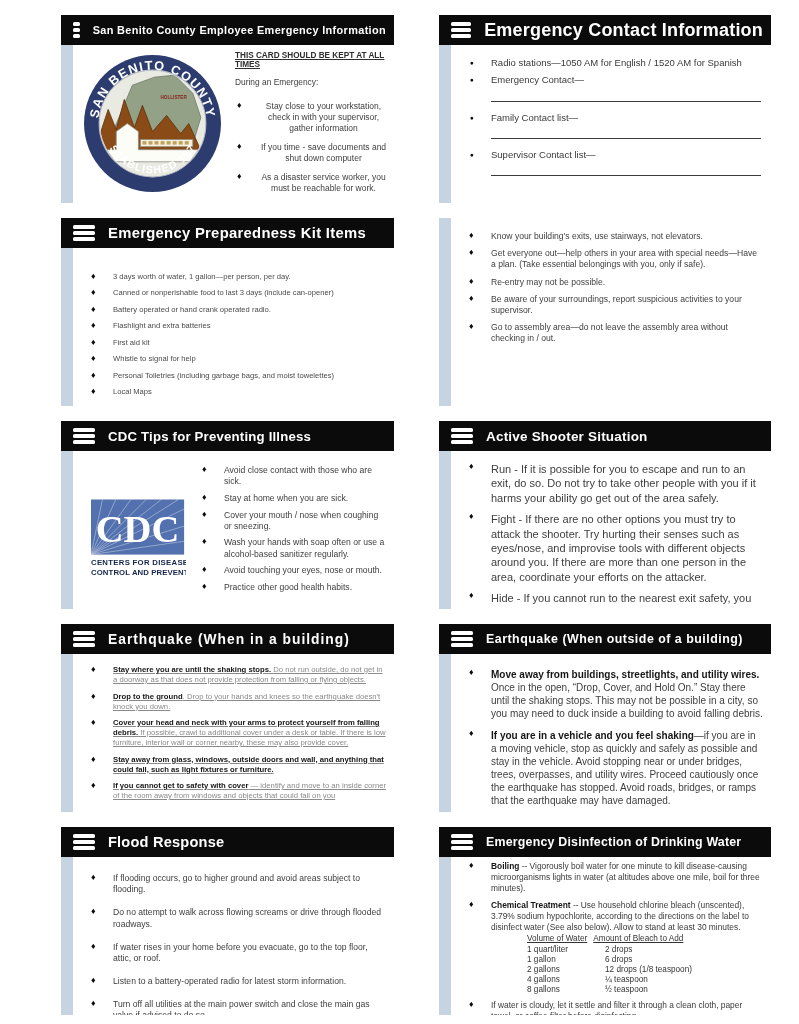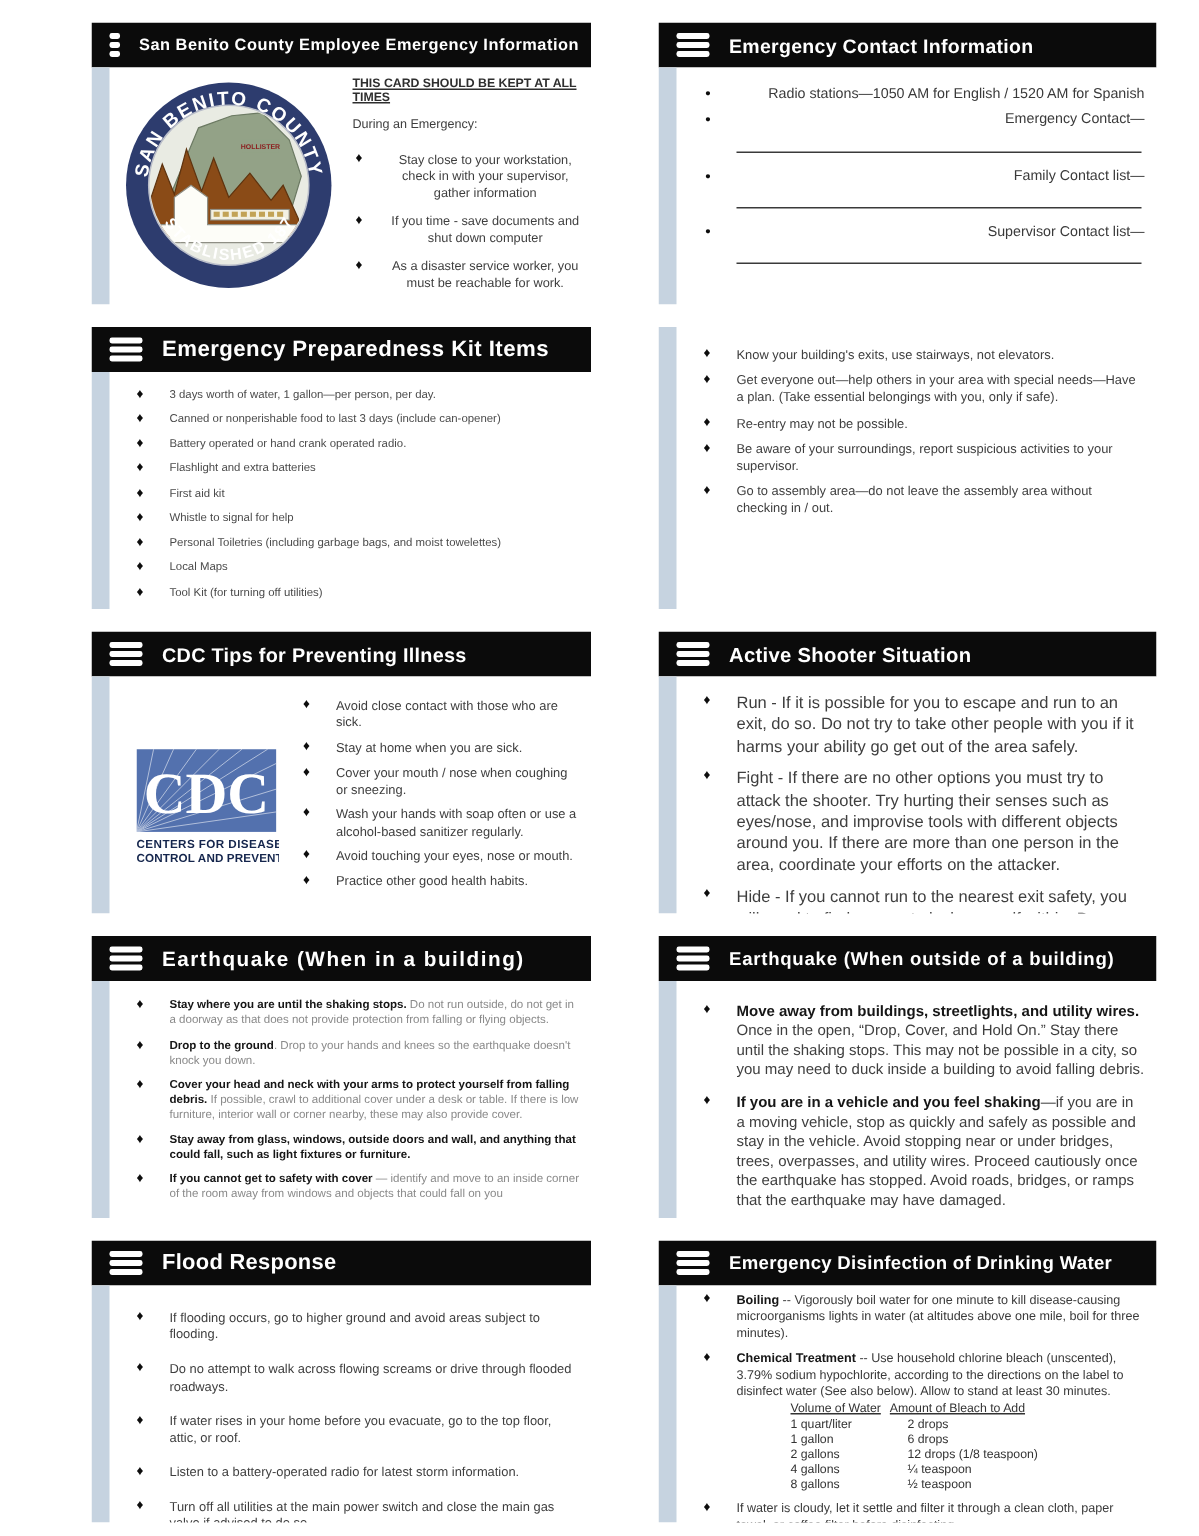--- a/index.html
+++ b/index.html
@@ -26,57 +26,57 @@
   .content { flex:1; padding:9px 8px 2px 16px; color:#3e3e3e; min-width:0; }
 
   ul.blt { list-style:none; margin:0; padding:0; }
   ul.blt li { position:relative; padding-left:24px; line-height:1.3; }
   ul.blt li::before { content:"\2666"; position:absolute; left:2px; top:-1px; font-size:9px; color:#0d0d0d; }
   ul.dot li::before { content:"\25CF"; font-size:6.5px; top:2px; left:3px; }
   b { color:#161616; }
 
   
   .c1 .title { font-size:10.9px; letter-spacing:.35px; }
-  .c2 .title { font-size:13px; }
+  .c2 .title { font-size:18px; }
   .c3 .title { font-size:14.8px; letter-spacing:.3px; }
   .c4 .title { font-size:13.5px; }
   .c5 .title { font-size:13.2px; }
   .c6 .title { font-size:13.5px; }
   .c7 .title { font-size:13.8px; letter-spacing:1px; }
   .c8 .title { font-size:12.4px; letter-spacing:.5px; }
   .c9 .title { font-size:14.6px; }
   .c10 .title { font-size:12.4px; }
 
   .c1 .content { display:flex; gap:12px; padding:6px 6px 2px 9px; font-size:8.5px; }
   .c1 .seal { width:141px; height:141px; flex:0 0 141px; margin-top:2px; }
   .c1 .right-col { flex:1; }
   .keep-notice { font-size:8.2px; font-weight:bold; text-decoration:underline; color:#2e2e2e; margin-bottom:8px; }
   .during { font-size:8.4px; margin-bottom:14px; }
   .c1 li { margin-bottom:8px; font-size:8.5px;text-align:center; }
 
   .c2 .content { font-size:9.5px; padding-top:12px; color:#3a3a3a; }
-  .c2 li { margin-bottom:5px;text-align:right; }
+  .c2 li { margin-bottom:5px; }
   .fill-line { border-bottom:1.2px solid #3a3a3a; height:9px; margin:2px 2px 10px 24px; }
 
-  .c3 .content { font-size:7.6px; padding-top:10px; color:#4a4a4a; }
+  .c3 .content { font-size:7.6px; padding-top:24px; color:#4a4a4a; }
   .c3 li { margin-bottom:6.6px; }
   .c3 li::before { font-size:8px; }
 
   .c4 .content { font-size:8.6px; padding-top:13px; }
   .c4 li { margin-bottom:6px; }
 
   .c5 .content { display:flex; gap:14px; padding-top:13px; font-size:8.6px; }
   .c5 .cdc-logo { width:95px; flex:0 0 95px; margin:4px 0 0 2px; }
   .c5 ul { flex:1; margin-top:1px; }
   .c5 li { margin-bottom:5.5px; }
 
   .c6 .content { font-size:11px; padding-top:11px; }
   .c6 li { margin-bottom:7.5px; line-height:1.26; }
 
-  .c7 .content { font-size:7.7px; color:#8a8a8a; padding-top:11px; }
+  .c7 .content { font-size:7.7px; color:#8a8a8a; padding-top:11px;text-decoration:underline; }
   .c7 li { margin-bottom:6.5px; }
 
   .c8 .content { font-size:10px; padding-top:14px; }
   .c8 li { margin-bottom:9px; line-height:1.3; }
 
   .c9 .content { font-size:8.6px; padding-top:4px; }
   .c9 li { margin-bottom:4.5px;margin-top:12px; }
 
   .c10 .content { font-size:8.4px; padding-top:4px; color:#3a3a3a; }
   .c10 li { margin-bottom:6px; line-height:1.27; }

